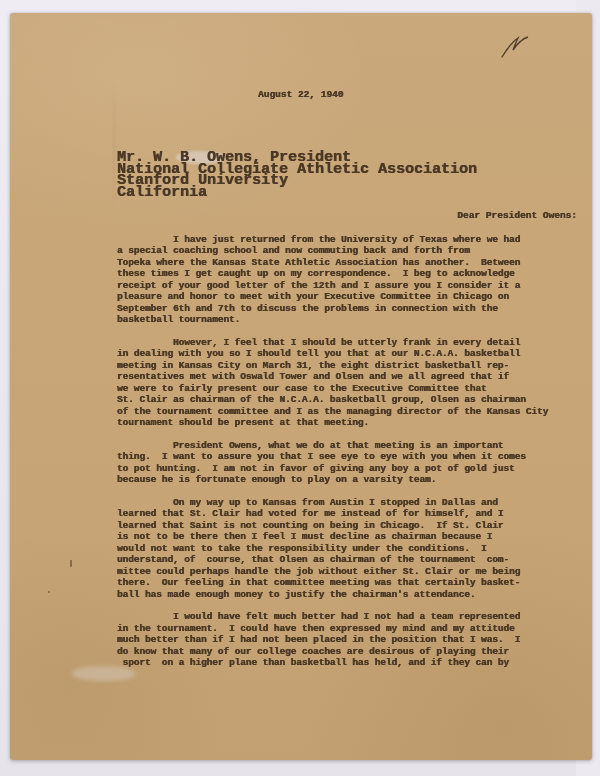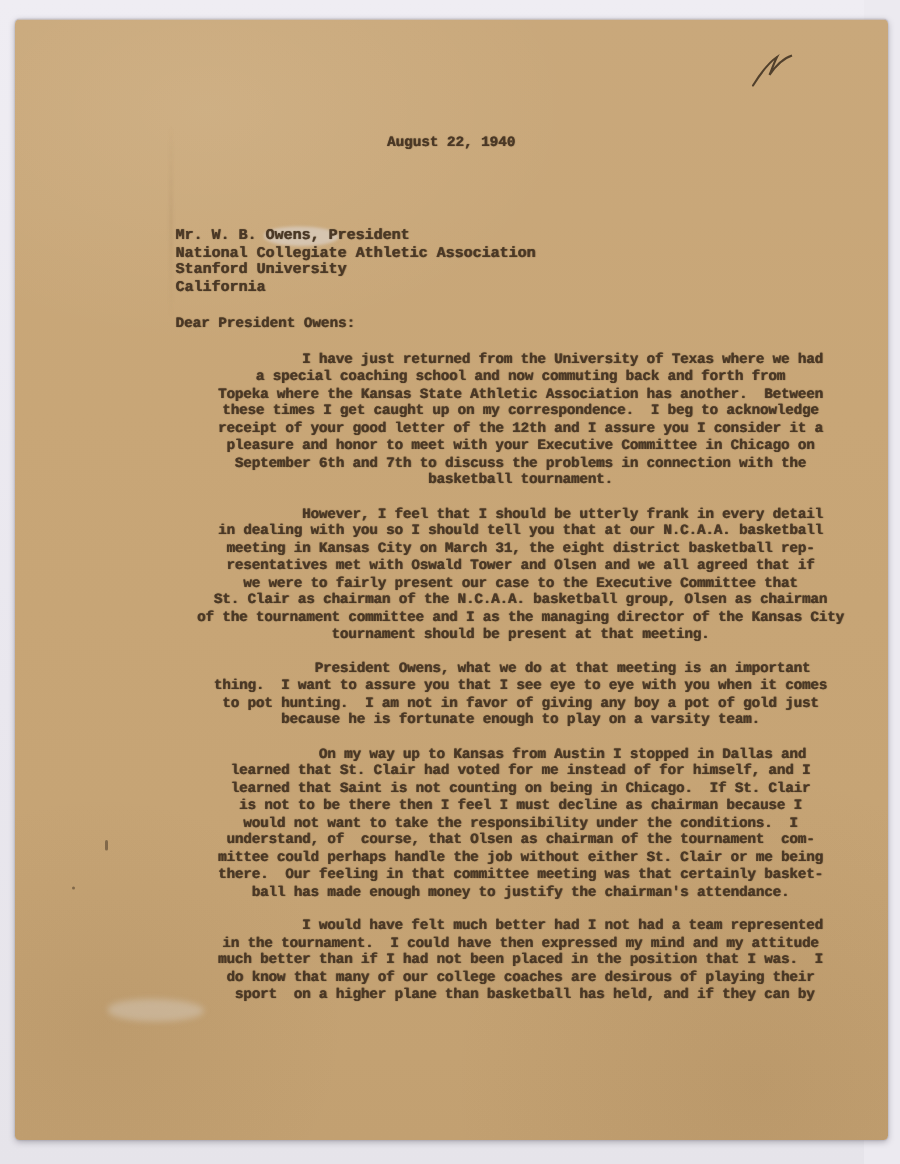--- a/index.html
+++ b/index.html
@@ -42,41 +42,41 @@
     left: 248px;
     top: 76px;
     font-size: 9.5px;
     line-height: 11.5px;
     white-space: pre;
   }
   .recipient-address {
     position: absolute;
     left: 107px;
     top: 139px;
-    font-size: 10px;
+    font-size: 15px;
     line-height: 11.5px;
     white-space: pre;
   }
   .letter-body {
     position: absolute;
     left: 107px;
     top: 197px;
     width: 460px;
     font-size: 9.5px;
     line-height: 11.5px;
   }
   .salutation {
     margin: 0 0 12px 0;
     white-space: pre;
+    text-align: right;
   }
   .paragraph {
     margin: 0 0 11px 0;
     white-space: pre;
     letter-spacing: -0.1px;
-    text-align: center;
   }
   .pen-mark {
     position: absolute;
     left: 488px;
     top: 16px;
     width: 36px;
     height: 36px;
   }
   .smudge {
     position: absolute;

